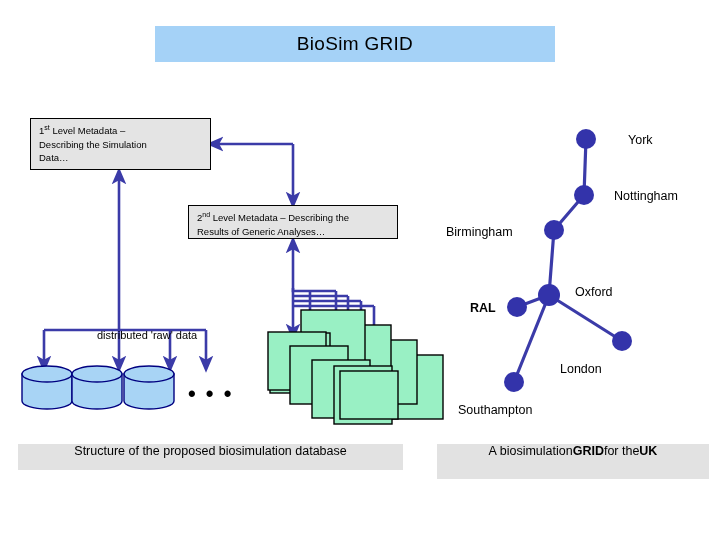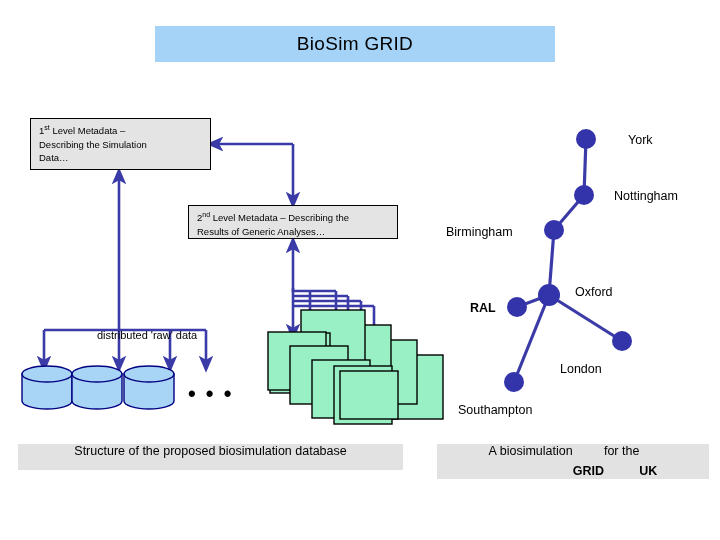--- a/index.html
+++ b/index.html
@@ -86,21 +86,21 @@
     top: 444px;
     width: 385px;
     height: 26px;
   }
   #caption-right {
     left: 437px;
     top: 444px;
     width: 272px;
     height: 35px;
   }
-  .caption-box b { font-weight: bold; margin-top: 20px; }
+  .caption-box b { font-weight: bold; }
 
   
   .svg-layer {
     position: absolute;
     left: 0; top: 0;
     width: 720px;
     height: 540px;
     pointer-events: none;
   }
   .svg-layer * { pointer-events: auto; }

